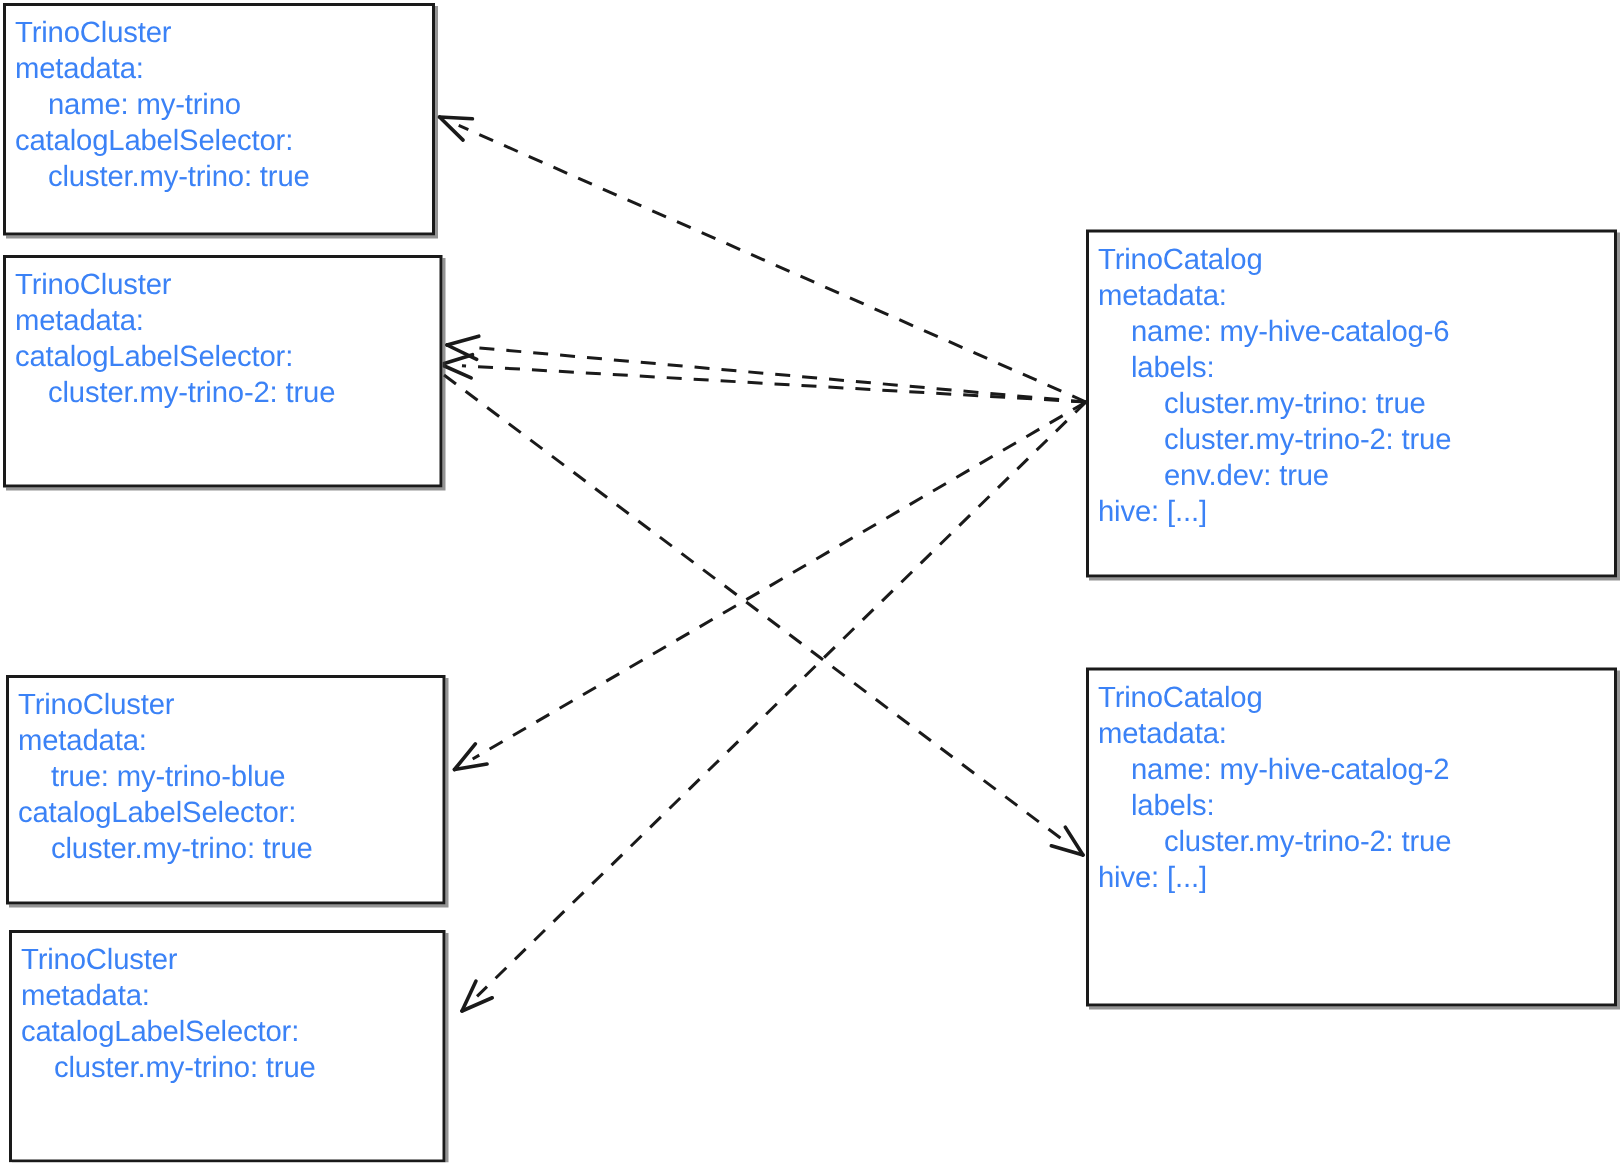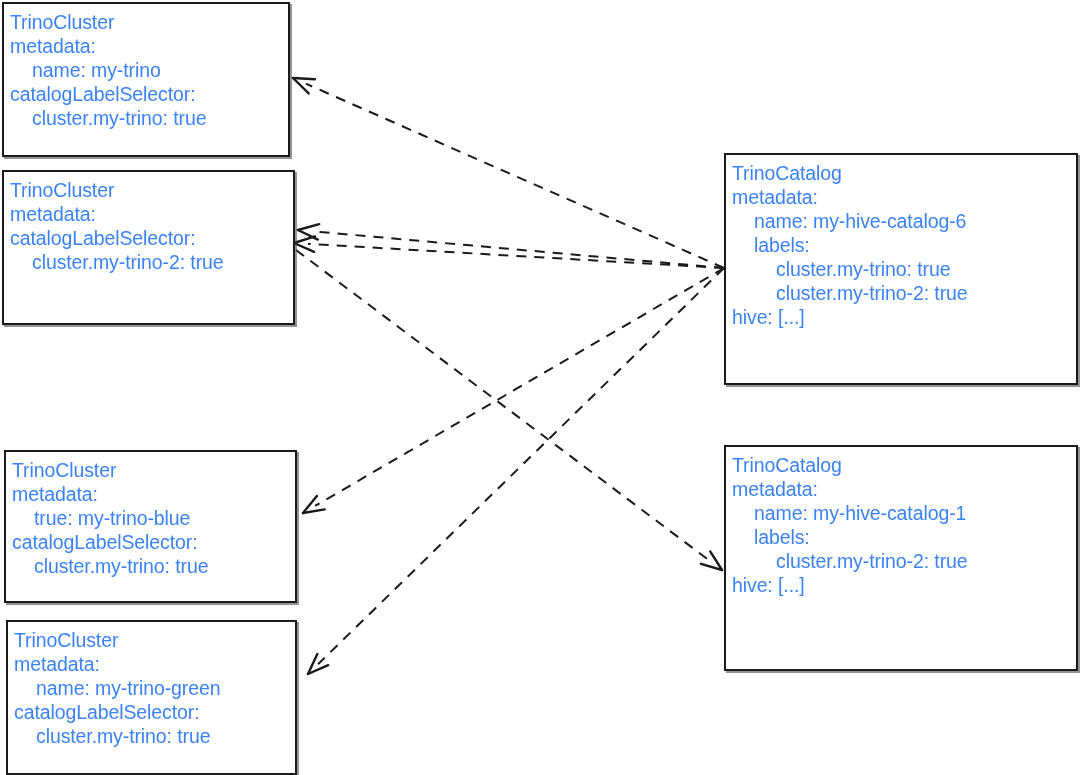--- a/index.html
+++ b/index.html
@@ -106,22 +106,22 @@
   <div class="node" style="left: 2px; top: 2px; width: 288px; height: 155px; border-color: rgb(26, 26, 26);">
     <div class="node-body"><span class="line i0">TrinoCluster</span><span class="line i0">metadata:</span><span class="line i1">name: my-trino</span><span class="line i0">catalogLabelSelector:</span><span class="line i1">cluster.my-trino: true</span></div>
   </div>
   <div class="node" style="left: 2px; top: 170px; width: 293px; height: 155px; border-color: rgb(26, 26, 26);">
     <div class="node-body"><span class="line i0">TrinoCluster</span><span class="line i0">metadata:</span><span class="line i0">catalogLabelSelector:</span><span class="line i1">cluster.my-trino-2: true</span></div>
   </div>
   <div class="node" style="left: 4px; top: 450px; width: 293px; height: 153px; border-color: rgb(26, 26, 26);">
     <div class="node-body"><span class="line i0">TrinoCluster</span><span class="line i0">metadata:</span><span class="line i1">true: my-trino-blue</span><span class="line i0">catalogLabelSelector:</span><span class="line i1">cluster.my-trino: true</span></div>
   </div>
   <div class="node" style="left: 6px; top: 620px; width: 291px; height: 155px; border-color: rgb(26, 26, 26);">
-    <div class="node-body"><span class="line i0">TrinoCluster</span><span class="line i0">metadata:</span><span class="line i1">name: my-trino-green</span><span class="line i0">catalogLabelSelector:</span><span class="line i1">cluster.my-trino: true</span></div>
+    <div class="node-body"><span class="line i0">TrinoCluster</span><span class="line i0">metadata:</span><span class="line i0">catalogLabelSelector:</span><span class="line i1">cluster.my-trino: true</span></div>
   </div>
   <div class="node" style="left: 724px; top: 153px; width: 354px; height: 232px; border-color: rgb(26, 26, 26);">
-    <div class="node-body"><span class="line i0">TrinoCatalog</span><span class="line i0">metadata:</span><span class="line i1">name: my-hive-catalog-6</span><span class="line i1">labels:</span><span class="line i2">cluster.my-trino: true</span><span class="line i2">cluster.my-trino-2: true</span><span class="line i0">hive: [...]</span></div>
+    <div class="node-body"><span class="line i0">TrinoCatalog</span><span class="line i0">metadata:</span><span class="line i1">name: my-hive-catalog-6</span><span class="line i1">labels:</span><span class="line i2">cluster.my-trino: true</span><span class="line i2">cluster.my-trino-2: true</span><span class="line i2">env.dev: true</span><span class="line i0">hive: [...]</span></div>
   </div>
   <div class="node" style="left: 724px; top: 445px; width: 354px; height: 226px; border-color: rgb(26, 26, 26);">
-    <div class="node-body"><span class="line i0">TrinoCatalog</span><span class="line i0">metadata:</span><span class="line i1">name: my-hive-catalog-1</span><span class="line i1">labels:</span><span class="line i2">cluster.my-trino-2: true</span><span class="line i0">hive: [...]</span></div>
+    <div class="node-body"><span class="line i0">TrinoCatalog</span><span class="line i0">metadata:</span><span class="line i1">name: my-hive-catalog-2</span><span class="line i1">labels:</span><span class="line i2">cluster.my-trino-2: true</span><span class="line i0">hive: [...]</span></div>
   </div>
 
 </div>
 
 </body></html>

